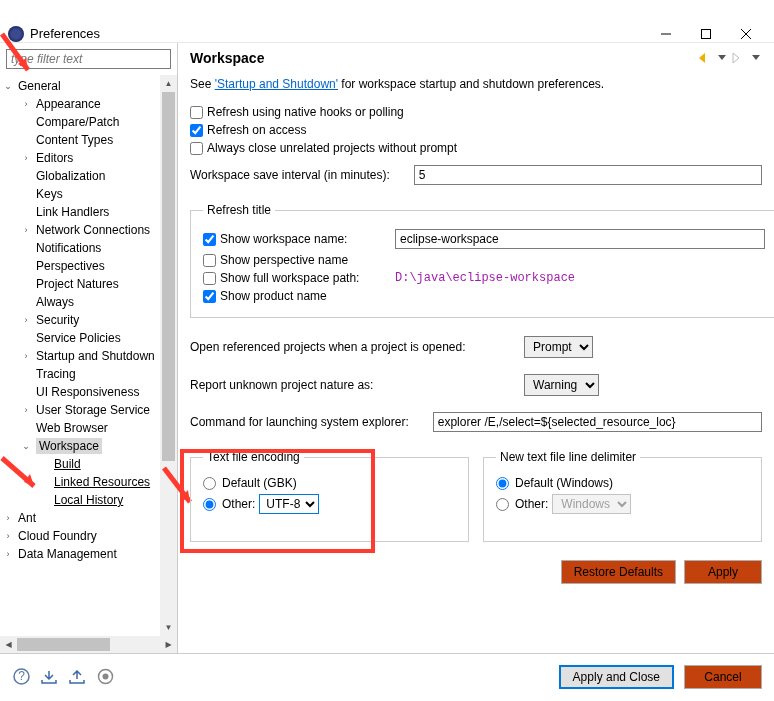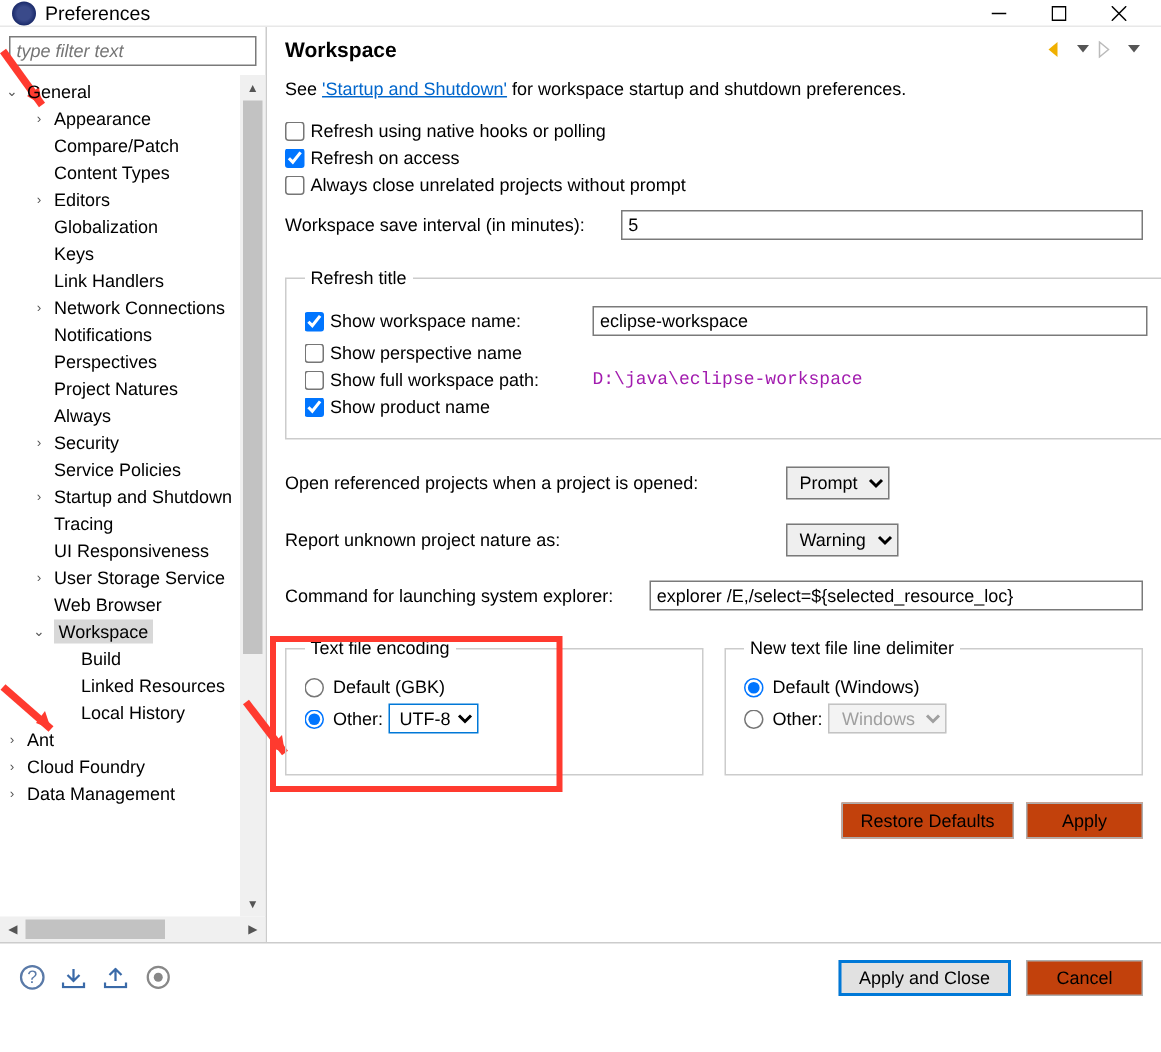--- a/index.html
+++ b/index.html
@@ -1,18 +1,18 @@
 <!DOCTYPE html>
 <html><head>
 <meta charset="utf-8">
 <style>
 * { box-sizing: border-box; font-family: "Segoe UI", Tahoma, sans-serif; font-size: 12px; }
 body { margin: 0; width: 774px; height: 701px; background: #fff; color: #000; overflow: hidden; position: relative; }
 
-.titlebar { height: 18px; display: flex; align-items: center; padding: 0 8px; border-bottom: 1px solid #e8e8e8; }
+.titlebar { height: 18px; display: flex; align-items: center; padding: 0 8px; border-bottom: 1px solid #e8e8e8; margin-top: 25px; }
 .titlebar .icon { width: 16px; height: 16px; margin-right: 6px; background: radial-gradient(circle, #3a4a8a 40%, #1a2a6a 70%); border-radius: 50%; }
 .titlebar .title { flex: 1; font-size: 13px; }
 .titlebar .winbtn { width: 40px; height: 30px; display: flex; align-items: center; justify-content: center; font-size: 14px; cursor: pointer; }
 .titlebar .winbtn svg { width: 10px; height: 10px; }
 
 .main { display: flex; height: 610px; }
 
 .sidebar { width: 178px; border-right: 1px solid #ccc; display: flex; flex-direction: column; }
 .filter { margin: 6px; }
 .filter input { width: 100%; height: 20px; border: 1px solid #7a7a7a; padding: 0 4px; color: #888; font-style: italic; outline: none; }
@@ -23,21 +23,21 @@
 .vscroll .track { flex: 1; position: relative; }
 .vscroll .thumb { position: absolute; left: 2px; right: 2px; top: 0; height: 70%; background: #c2c2c2; }
 .hscroll { height: 17px; display: flex; background: #f0f0f0; }
 .hscroll .arr { width: 17px; display: flex; align-items: center; justify-content: center; font-size: 8px; color: #555; }
 .hscroll .track { flex: 1; position: relative; }
 .hscroll .thumb { position: absolute; top: 2px; bottom: 2px; left: 0; width: 65%; background: #c2c2c2; }
 
 .tree-item { height: 18px; line-height: 18px; white-space: nowrap; padding-left: 18px; position: relative; cursor: pointer; }
 .tree-item.d1 { padding-left: 18px; }
 .tree-item.d2 { padding-left: 36px; }
-.tree-item.d3 { padding-left: 54px; }
+.tree-item.d3 { padding-left: 54px; text-decoration: underline; }
 .tree-item .exp { position: absolute; width: 12px; text-align: center; color: #555; font-size: 9px; }
 .tree-item.d1 .exp { left: 2px; }
 .tree-item.d2 .exp { left: 20px; }
 .tree-item.selected .lbl { background: #d8d8d8; padding: 1px 3px; }
 
 .content { flex: 1; display: flex; flex-direction: column; padding: 0 12px 8px 12px; overflow: hidden; position: relative; }
 .hdr { display: flex; align-items: center; height: 30px; }
 .hdr h1 { font-size: 14px; font-weight: bold; margin: 0; flex: 1; }
 .hdr .nav { display: flex; gap: 2px; align-items: center; }
 .navbtn { display: flex; align-items: center; cursor: pointer; padding: 2px; }

